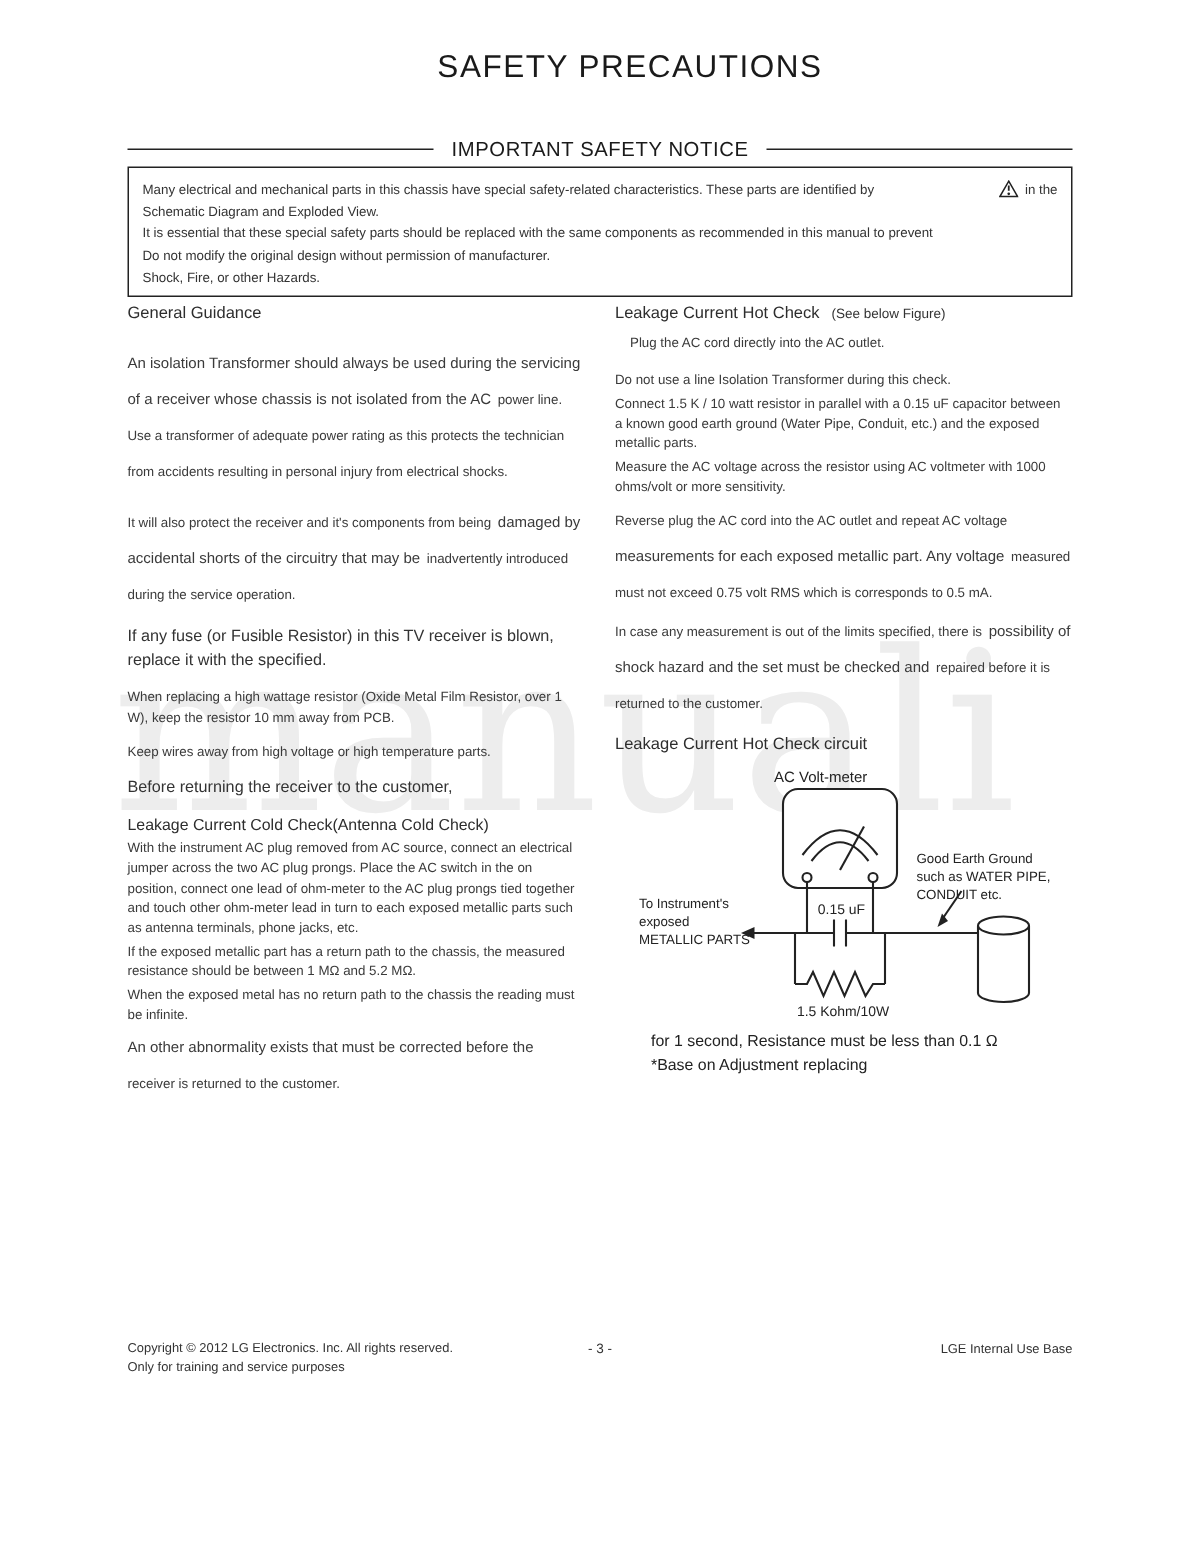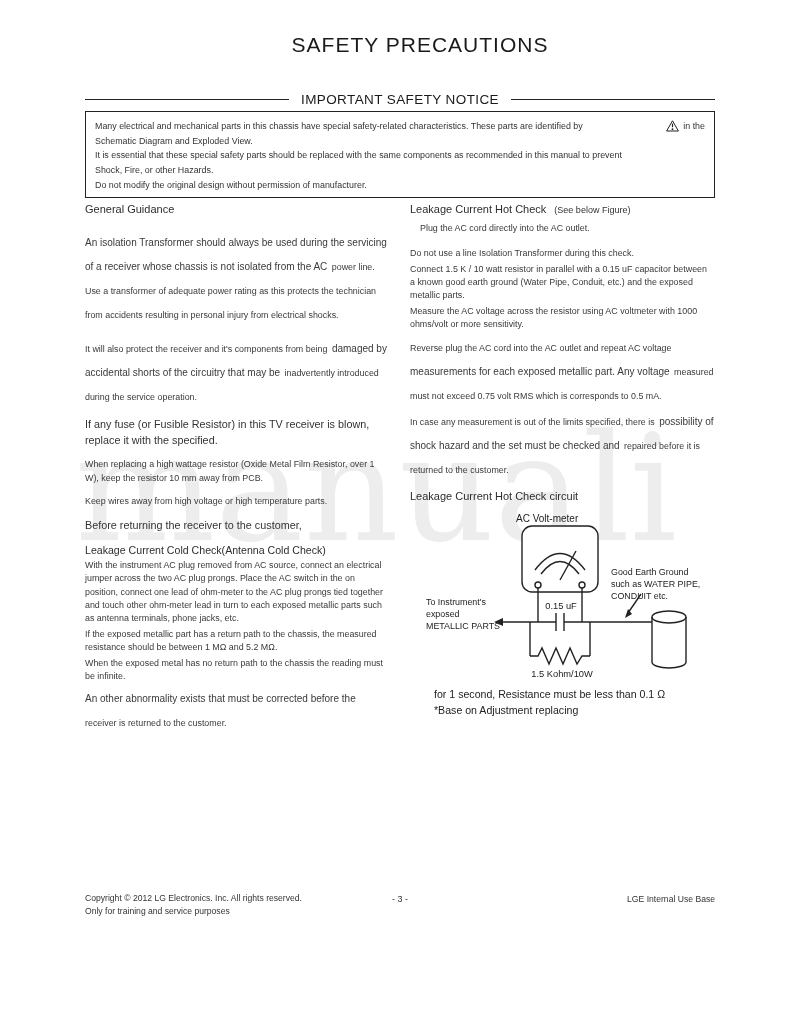--- a/index.html
+++ b/index.html
@@ -80,22 +80,22 @@
         <svg width="13" height="12" viewBox="0 0 13 12">
           <polygon points="6.5,0.8 12.4,11 0.6,11" fill="none" stroke="#222" stroke-width="1"></polygon>
           <line x1="6.5" y1="3.6" x2="6.5" y2="7.2" stroke="#222" stroke-width="1.2"></line>
           <circle cx="6.5" cy="9.2" r="0.9" fill="#222"></circle>
         </svg>
         <span>in the</span>
       </span>
     </div>
     <div>Schematic Diagram and Exploded View.</div>
     <div>It is essential that these special safety parts should be replaced with the same components as recommended in this manual to prevent</div>
+    <div>Do not modify the original design without permission of manufacturer.</div>
     <div>Shock, Fire, or other Hazards.</div>
-    <div>Do not modify the original design without permission of manufacturer.</div>
   </div>
 
   <div class="col col-left">
     <h3 class="main">General Guidance</h3>
     <p><span class="md">An isolation Transformer should always be used during the servicing of a receiver whose chassis is not isolated from the AC</span> <span class="sm">power line. Use a transformer of adequate power rating as this protects the technician from accidents resulting in personal injury from electrical shocks.</span></p>
     <p><span class="sm">It will also protect the receiver and it's components from being</span> <span class="md">damaged by accidental shorts of the circuitry that may be</span> <span class="sm">inadvertently introduced during the service operation.</span></p>
     <p class="lg">If any fuse (or Fusible Resistor) in this TV receiver is blown, replace it with the specified.</p>
     <p class="sm">When replacing a high wattage resistor (Oxide Metal Film Resistor, over 1 W), keep the resistor 10 mm away from PCB.</p>
     <p class="sm">Keep wires away from high voltage or high temperature parts.</p>
     <p class="lg">Before returning the receiver to the customer,</p>

